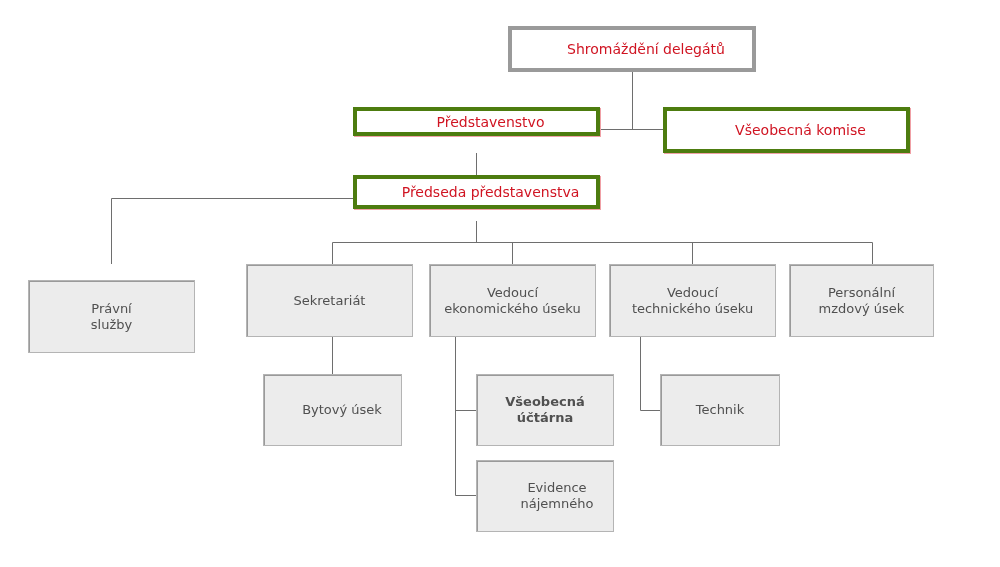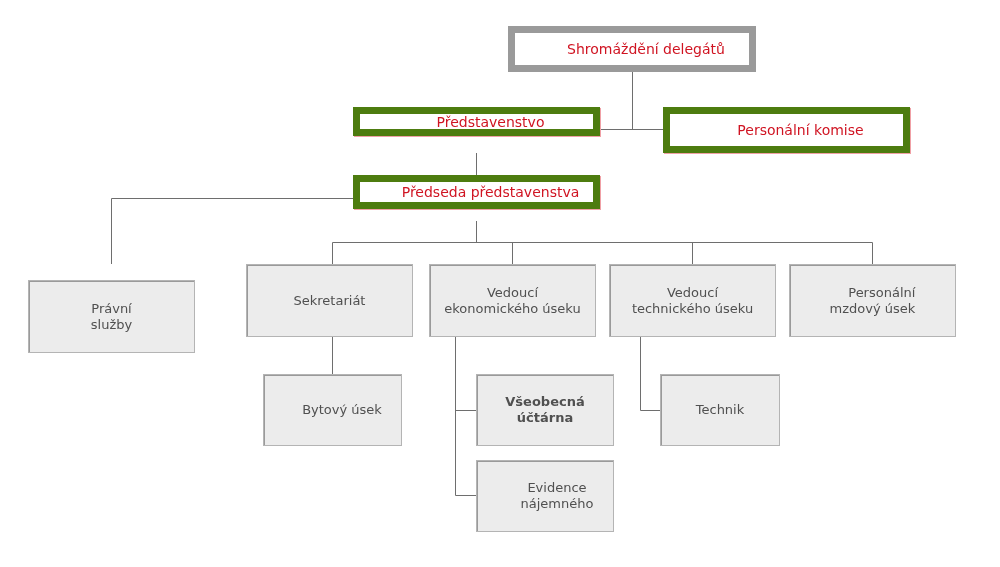--- a/index.html
+++ b/index.html
@@ -1,21 +1,21 @@
 <!DOCTYPE html>
 <html><head>
 <meta charset="utf-8">
 <style>
   html, body { margin: 0; padding: 0; background: #ffffff; }
   body { width: 1000px; height: 567px; position: relative; overflow: hidden;
          font-family: "DejaVu Sans", "Liberation Sans", sans-serif; }
   svg.lines { position: absolute; left: 0; top: 0; width: 1000px; height: 567px; }
   .box { position: absolute; box-sizing: border-box; display: flex;
          align-items: center; justify-content: center; text-align: center; }
-  .red { border: 7px solid #4d7c0f; background: #ffffff; color: #d01422;
+  .red { border: 4px solid #4d7c0f; background: #ffffff; color: #d01422;
          font-size: 14px; box-shadow: 1px 1px 0 #f0a0a6; padding-left: 28px; }
   .top { border-color: #9a9a9a; box-shadow: none; }
   .grey { background: #ececec; border: 1px solid #b4b4b4; color: #505050;
           font-size: 13px; line-height: 16px; box-shadow: inset 1px 1px 0 #9a9a9a; }
   .lbl { white-space: pre-line; }
 </style>
 </head>
 <body>
 
 <svg class="lines" xmlns="http://www.w3.org/2000/svg">
@@ -30,42 +30,42 @@
   </g>
 </svg>
 
 <div class="box red top" style="left:508px;top:26px;width:248px;height:46px;">
   <span class="lbl">Shromáždění delegátů</span>
 </div>
 <div class="box red" style="left:353px;top:107px;width:247px;height:29px;">
   <span class="lbl">Představenstvo</span>
 </div>
 <div class="box red" style="left:663px;top:107px;width:247px;height:46px;">
-  <span class="lbl">Personální komise</span>
+  <span class="lbl">Všeobecná komise</span>
 </div>
 <div class="box red" style="left:353px;top:175px;width:247px;height:34px;">
   <span class="lbl">Předseda představenstva</span>
 </div>
 
 <div class="box grey" style="left:28px;top:264px;width:167px;height:73px;margin-top:16px;">
   <span class="lbl">Právní
 služby</span>
 </div>
 <div class="box grey" style="left:246px;top:264px;width:167px;height:73px;">
   <span class="lbl">Sekretariát</span>
 </div>
 <div class="box grey" style="left:429px;top:264px;width:167px;height:73px;">
   <span class="lbl">Vedoucí
 ekonomického úseku</span>
 </div>
 <div class="box grey" style="left:609px;top:264px;width:167px;height:73px;">
   <span class="lbl">Vedoucí
 technického úseku</span>
 </div>
-<div class="box grey" style="left:789px;top:264px;width:167px;height:73px;text-align:right;">
+<div class="box grey" style="left:789px;top:264px;width:145px;height:73px;">
   <span class="lbl">Personální
 mzdový úsek</span>
 </div>
 
 <div class="box grey" style="left:263px;top:374px;width:139px;height:72px;padding-left:19px;">
   <span class="lbl">Bytový úsek</span>
 </div>
 <div class="box grey" style="left:476px;top:374px;width:138px;height:72px;font-weight:bold;">
   <span class="lbl">Všeobecná
 účtárna</span>

